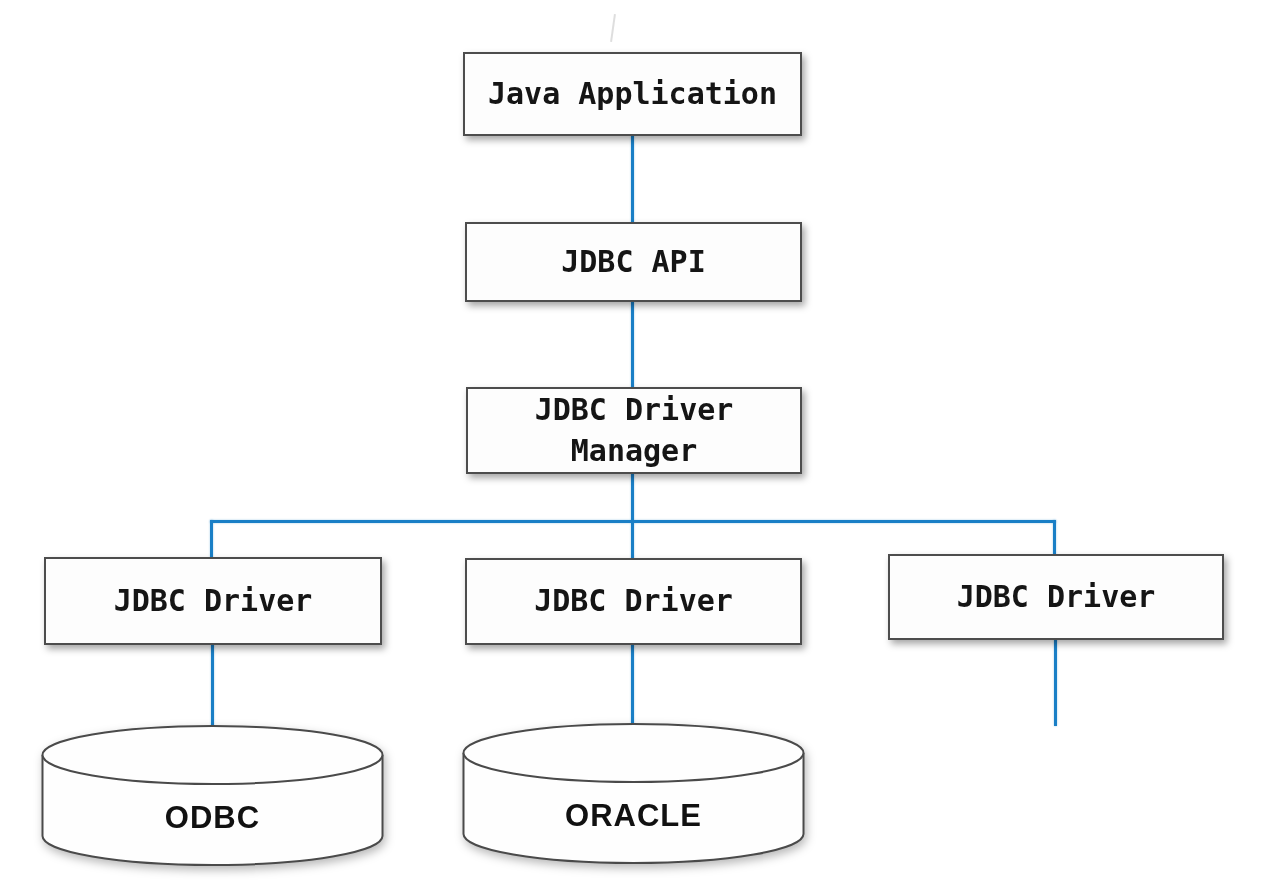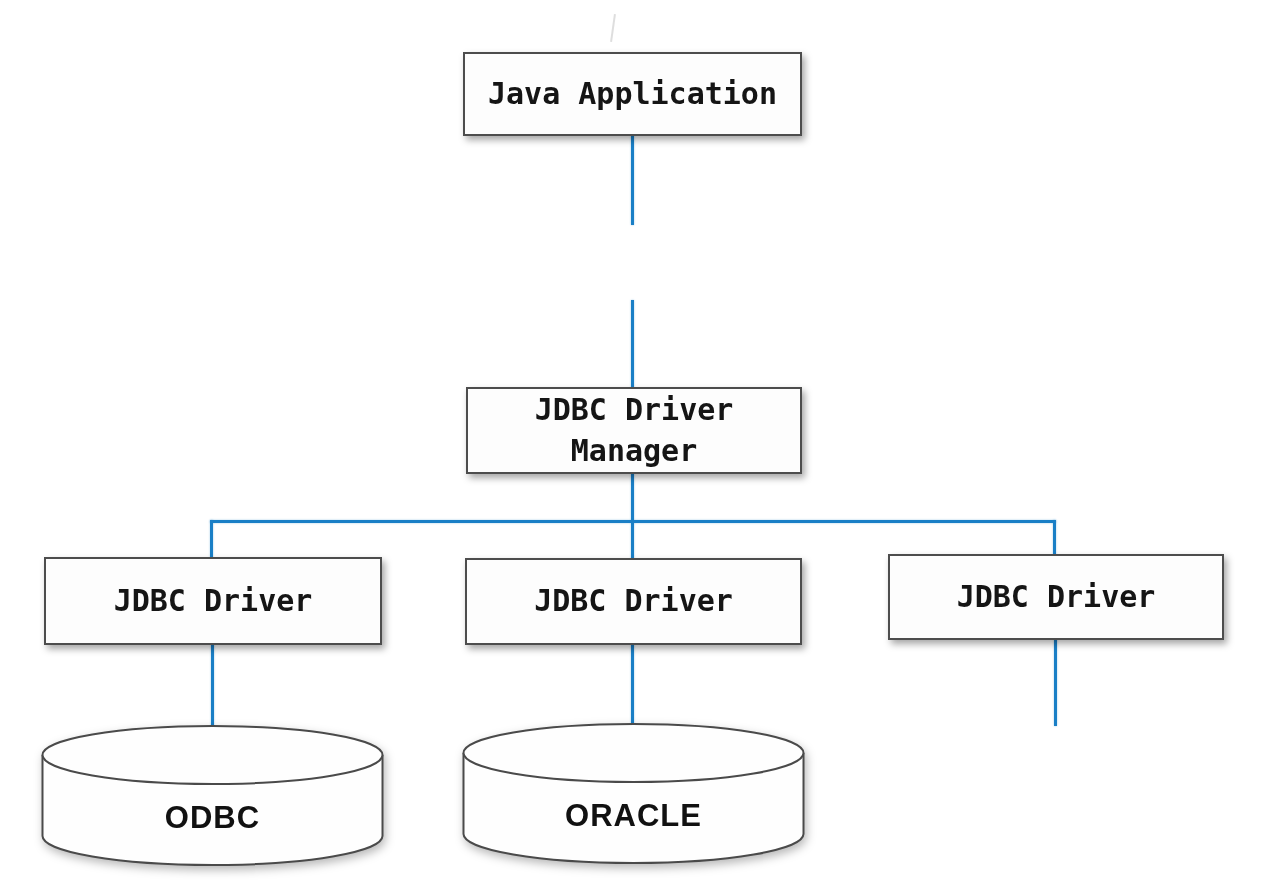--- a/index.html
+++ b/index.html
@@ -94,20 +94,23 @@
   <div class="conn conn-v" style="left:210px; top:520px; height:40px;"></div>
   <div class="conn conn-v" style="left:1053px; top:520px; height:37px;"></div>
   <div class="conn conn-v" style="left:211px; top:643px; height:88px;"></div>
   <div class="conn conn-v" style="left:631px; top:643px; height:85px;"></div>
   <div class="conn conn-v" style="left:1054px; top:638px; height:88px;"></div>
 
   <div class="node-box" style="left:463px; top:52px; width:339px; height:84px;">
     <div class="node-label">Java Application</div>
   </div>
 
+  <div class="node-box" style="left:465px; top:222px; width:337px; height:80px;">
+    <div class="node-label">JDBC API</div>
+  </div>
 
   <div class="node-box" style="left:466px; top:387px; width:336px; height:87px;">
     <div class="node-label">JDBC Driver
 Manager</div>
   </div>
 
   <div class="node-box" style="left:44px; top:557px; width:338px; height:88px;">
     <div class="node-label">JDBC Driver</div>
   </div>
 

